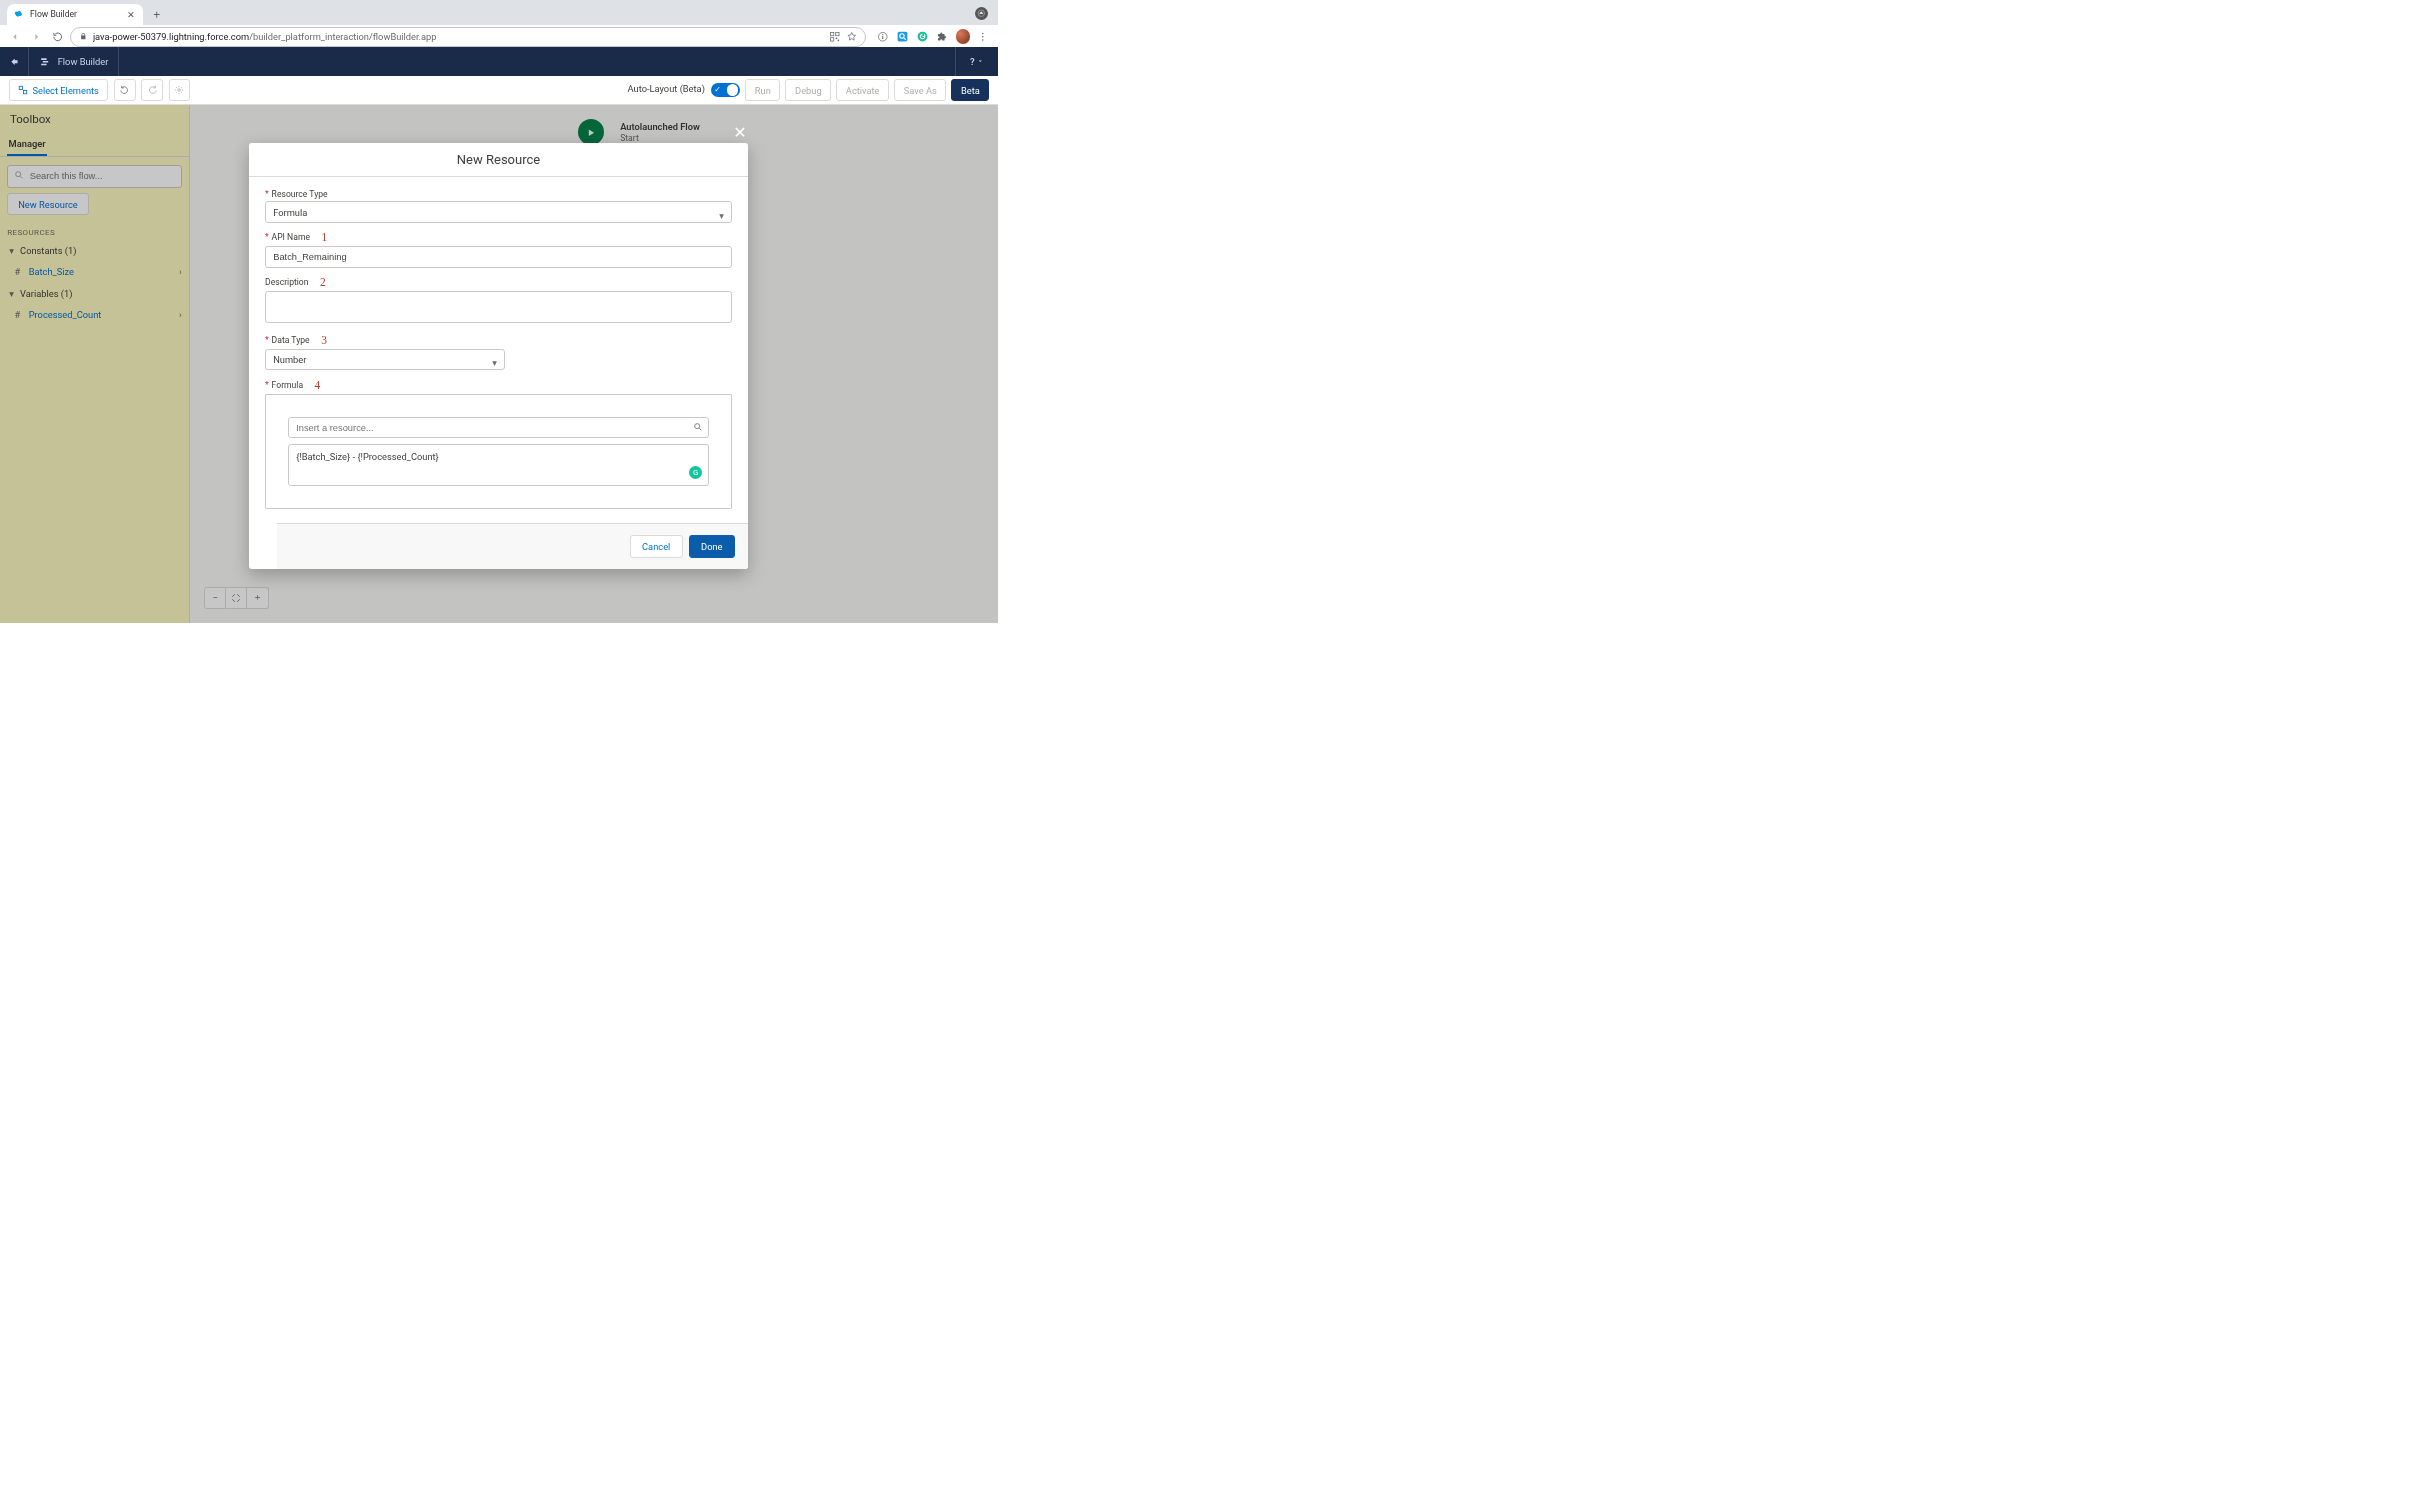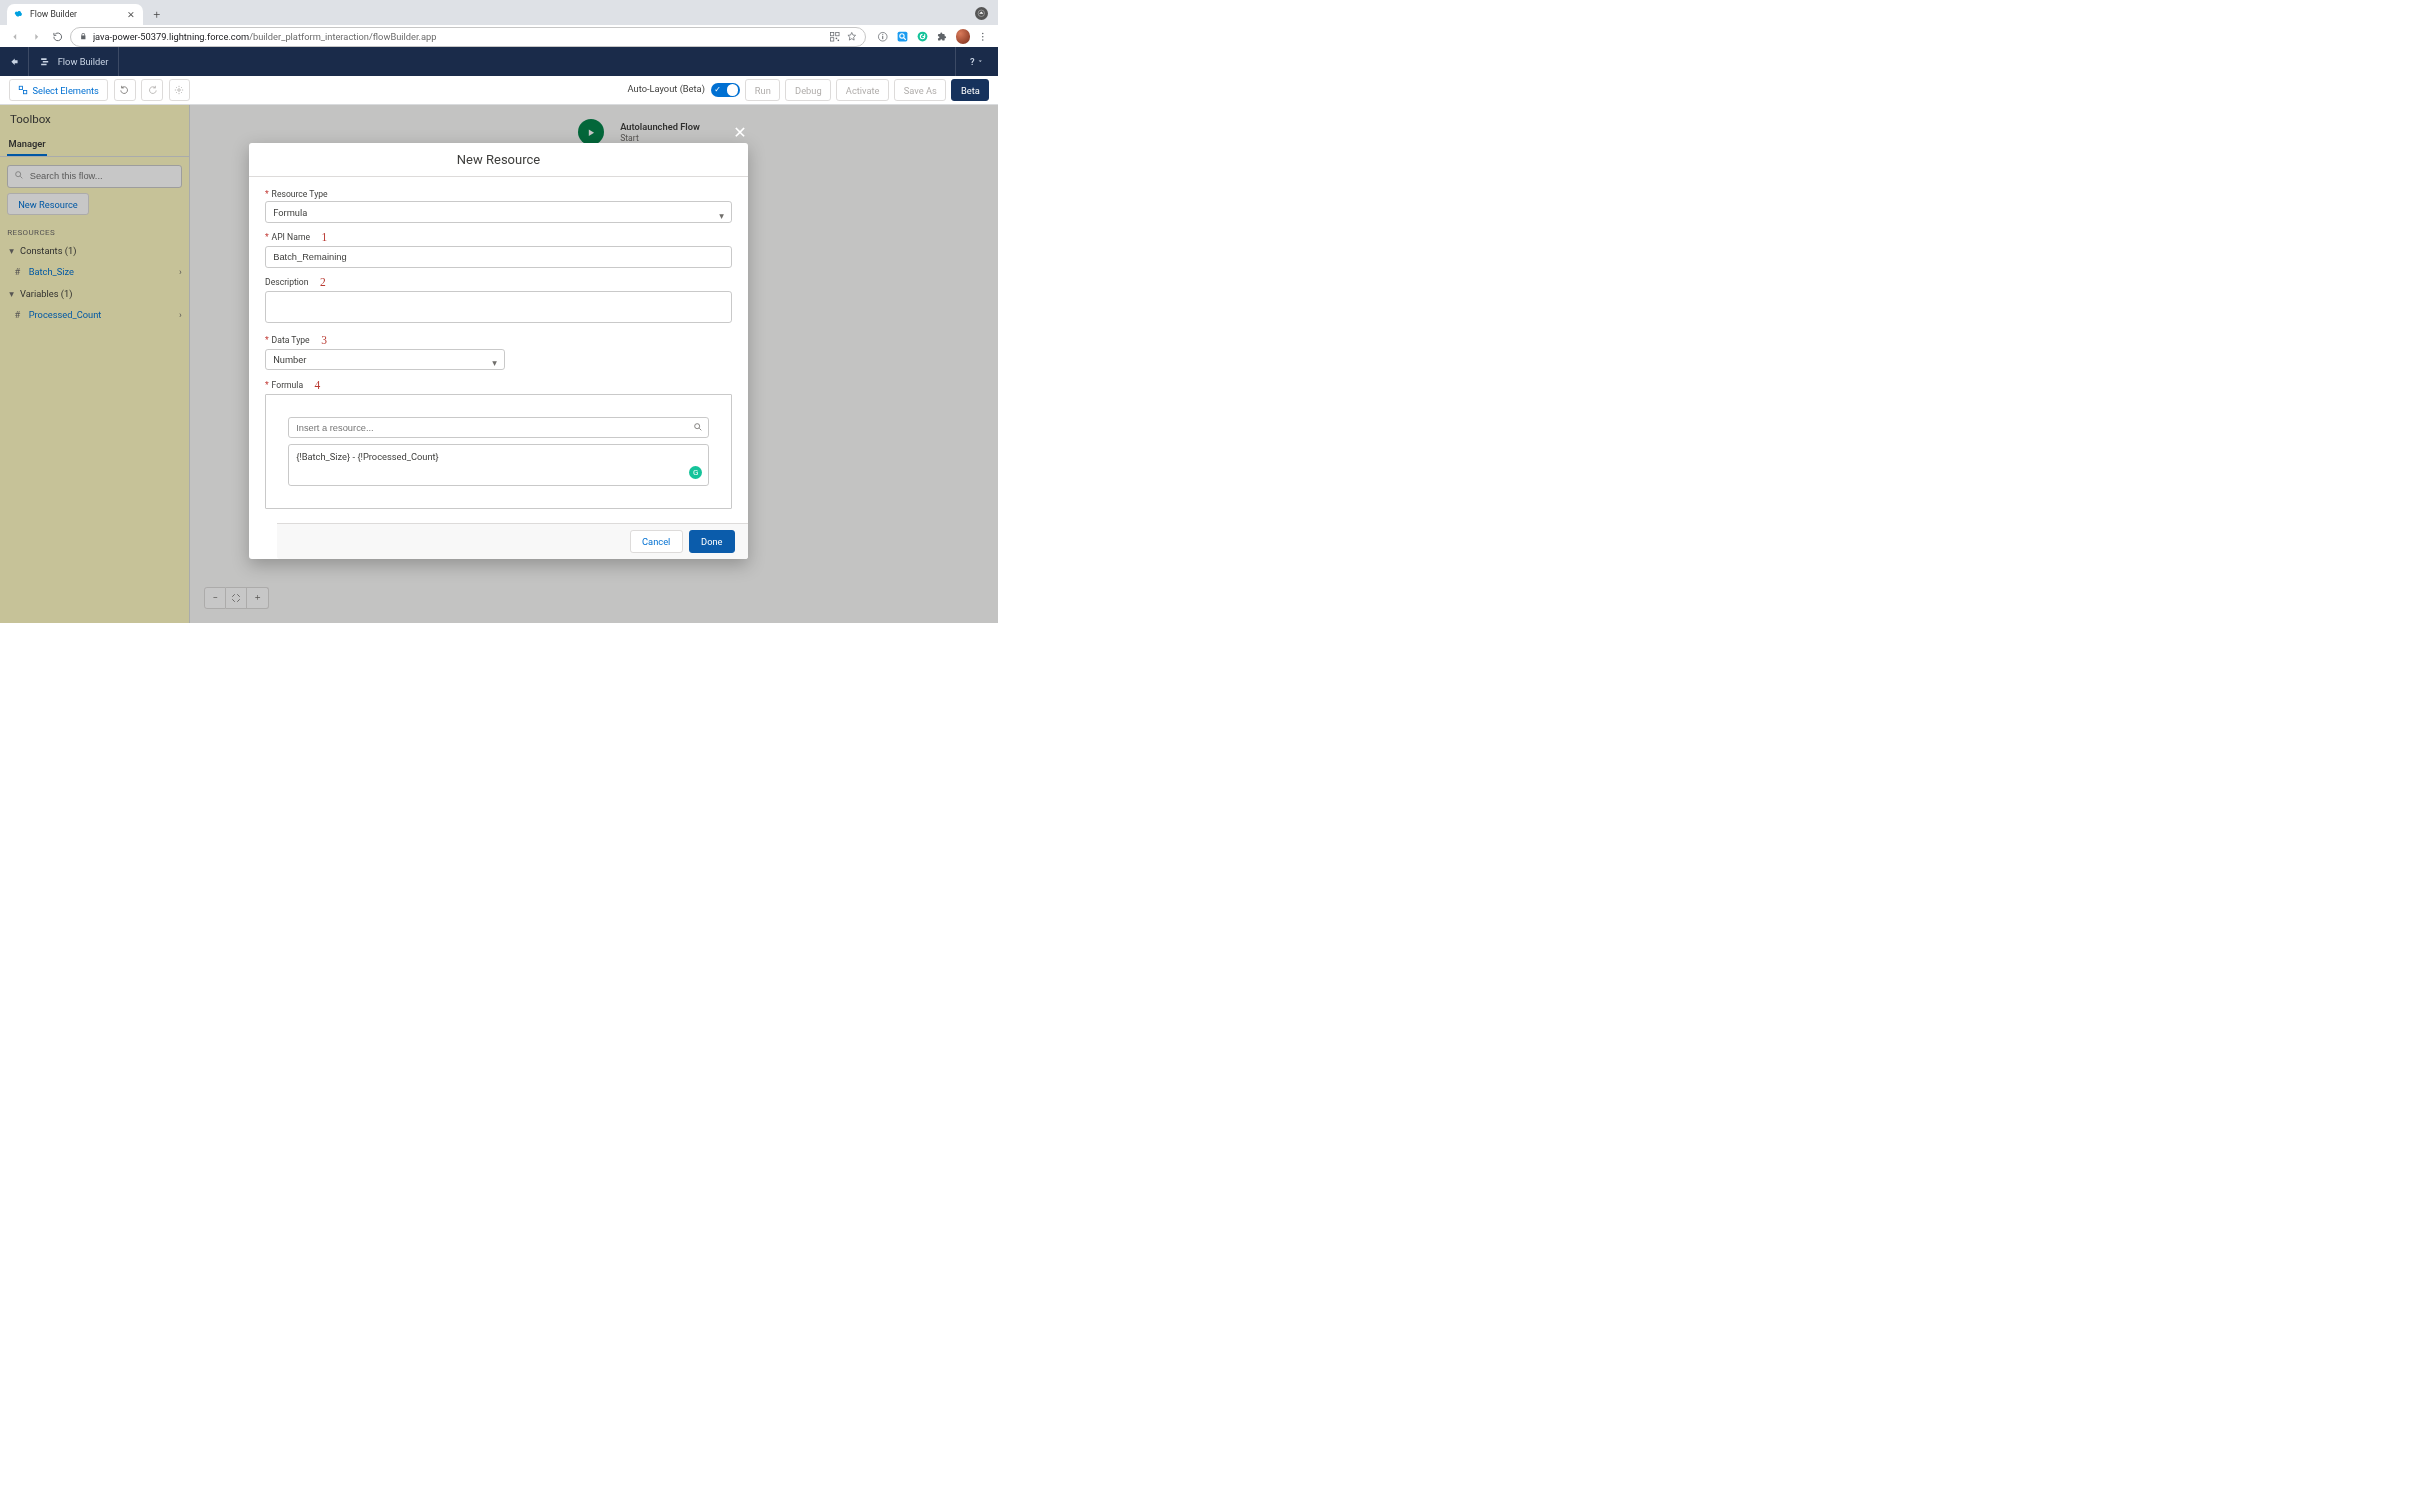--- a/index.html
+++ b/index.html
@@ -116,21 +116,21 @@
   .form-select .caret { position:absolute; right:7.2px; top:7.2px; color:#706e6b; }
   .form-input { height:21.5px; padding:0 7.2px; }
   .form-textarea { height:32px; padding:4.3px 7.2px; resize:none; }
   .half { width:240px; }
   .formula-area-wrap { border:0.7px solid var(--field-border); border-radius:1px; padding:22px; }
   .formula-search { position:relative; margin-bottom:5.7px; }
   .formula-search input { width:100%; height:21.5px; border:0.7px solid var(--field-border); border-radius:2.9px; padding:0 23px 0 7.2px; font-size:9.3px; color:#706e6b; }
   .formula-search .mag { position:absolute; right:6.5px; top:5px; color:#706e6b; }
   .formula-text { width:100%; height:42px; border:0.7px solid var(--field-border); border-radius:2.9px; padding:5.7px 7.2px; font-size:9.3px; color:#3e3e3c; position:relative; }
   .grammarly { position:absolute; right:5.7px; bottom:5.7px; width:13px; height:13px; border-radius:50%; background:#15c39a; color:#fff; font-size:8px; display:flex; align-items:center; justify-content:center; }
-  .modal-foot { border-top:0.7px solid var(--border); height:36px; display:flex; align-items:center; justify-content:flex-end; gap:5.7px; padding:0 13px; background:#f8f8f8; border-bottom-left-radius:2.9px; border-bottom-right-radius:2.9px;margin-left:28px;}
+  .modal-foot { border-top:0.7px solid var(--border); height:46px; display:flex; align-items:center; justify-content:flex-end; gap:5.7px; padding:0 13px; background:#f8f8f8; border-bottom-left-radius:2.9px; border-bottom-right-radius:2.9px;margin-left:28px;}
   .foot-btn { height:23px; border-radius:2.9px; padding:0 11.5px; font-size:9.3px; display:flex; align-items:center; }
   .foot-btn.cancel { background:#fff; border:0.7px solid var(--outline-btn); color:var(--sf-blue); }
   .foot-btn.done { background:#0b5cab; color:#fff; border:0.7px solid #0b5cab; }
 
   
   svg { display:block; }
 </style>
 </head>
 <body>
 

